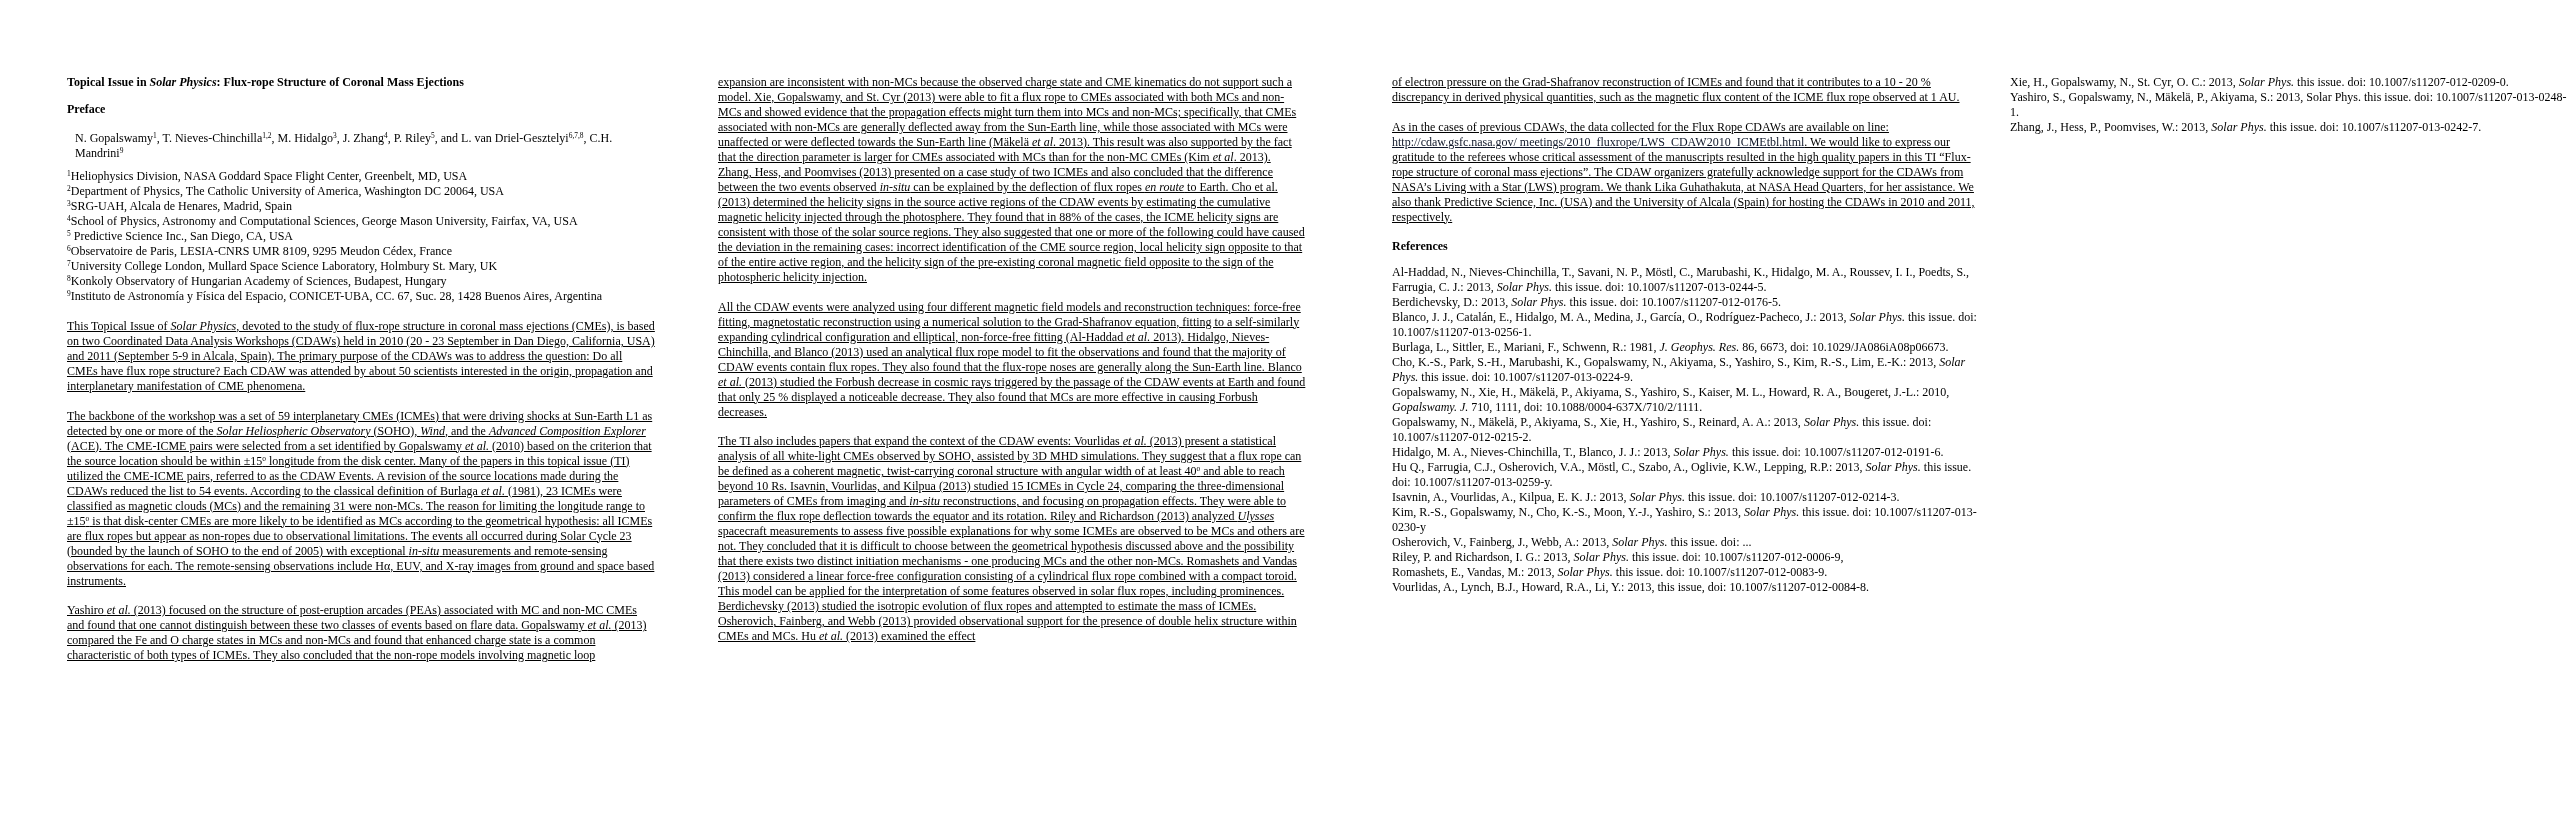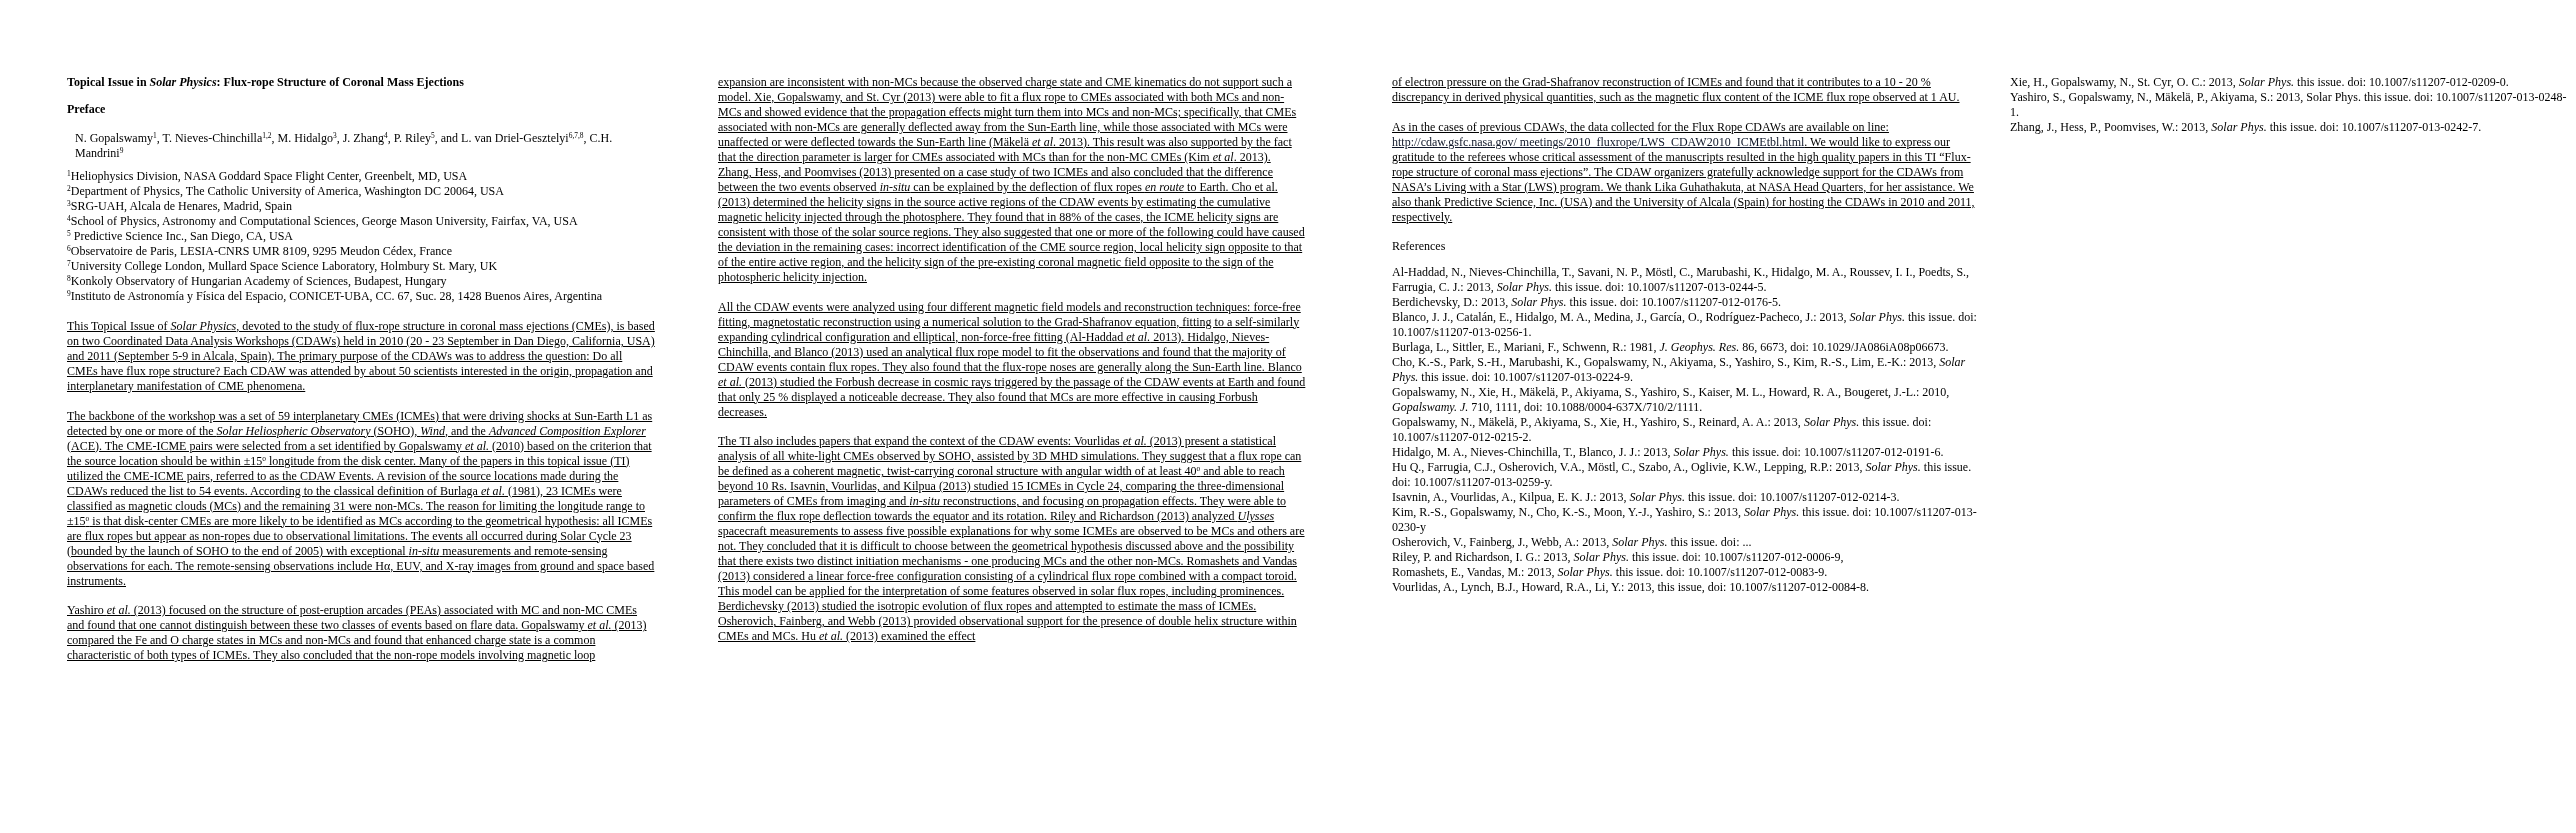--- a/index.html
+++ b/index.html
@@ -13,21 +13,21 @@
   .col { position: absolute; top: 75px; text-align: left; }
   #col1 { left: 67px;  width: 588px; }
   #col2 { left: 718px; width: 588px; }
   #col3 { left: 1364px; width: 588px; margin-left: 28px; }
   #col4 { left: 2010px; width: 564px; }
   .title   { font-weight: bold; margin: 0 0 11.8px 0; }
   .heading { font-weight: bold; margin: 0 0 14.6px 0; }
   .authors { margin: 8px; }
   .affils  { margin: 0 0 14.6px 0; }
   .para    { margin: 0 0 14.6px 0; text-decoration: underline; }
-  .refs-heading { font-weight: normal; margin: 14.6px 0 11px 0; }
+  .refs-heading { font-weight: bold; margin: 14.6px 0 11px 0; }
   .ref { margin: 0; }
   sup { font-size: 62%; line-height: 0; vertical-align: baseline; position: relative; top: -0.55em; }
   i { font-style: italic; }
   .link { color: #0f172a; text-decoration: underline; cursor: pointer; }
 </style>
 </head>
 <body>
 
 <div id="col1" class="col">
   <div class="title">Topical Issue in <i>Solar Physics</i>: Flux-rope Structure of Coronal Mass Ejections</div>

